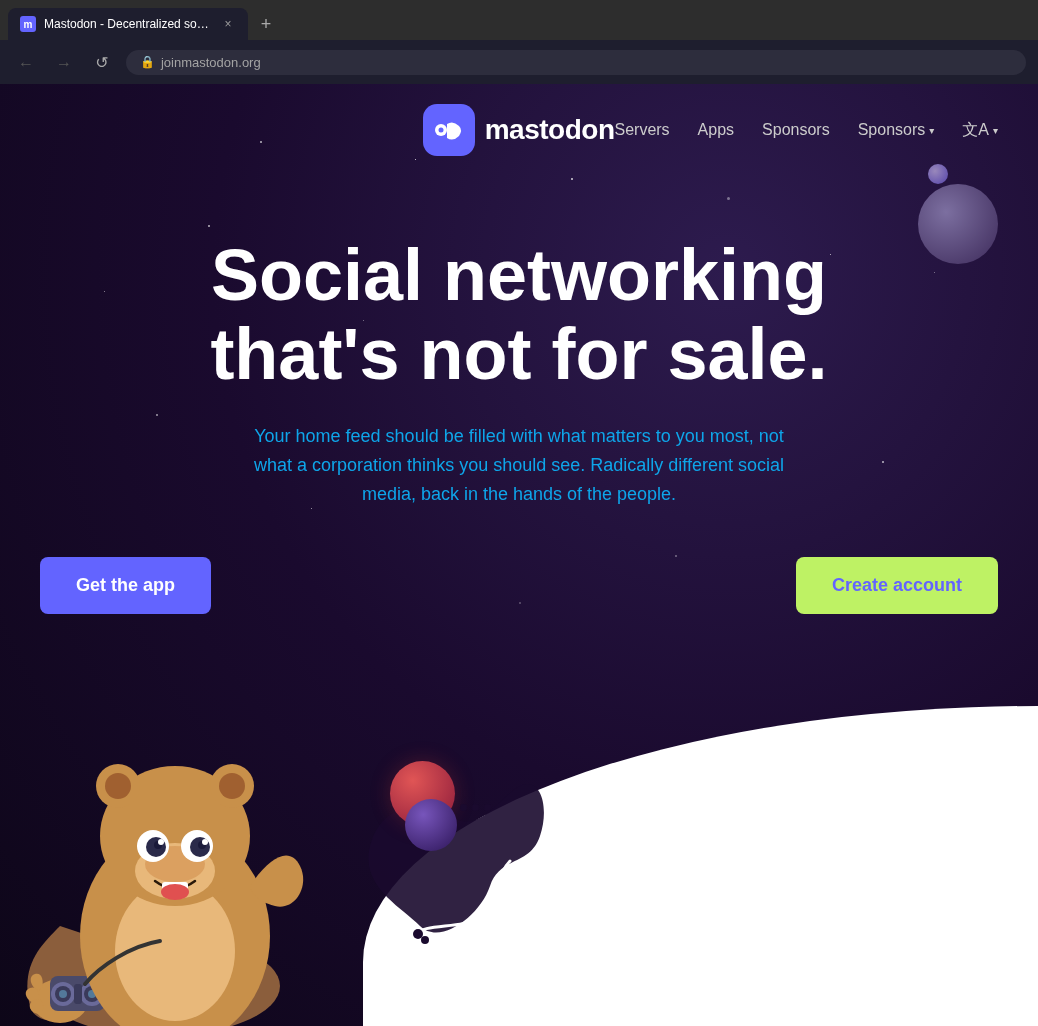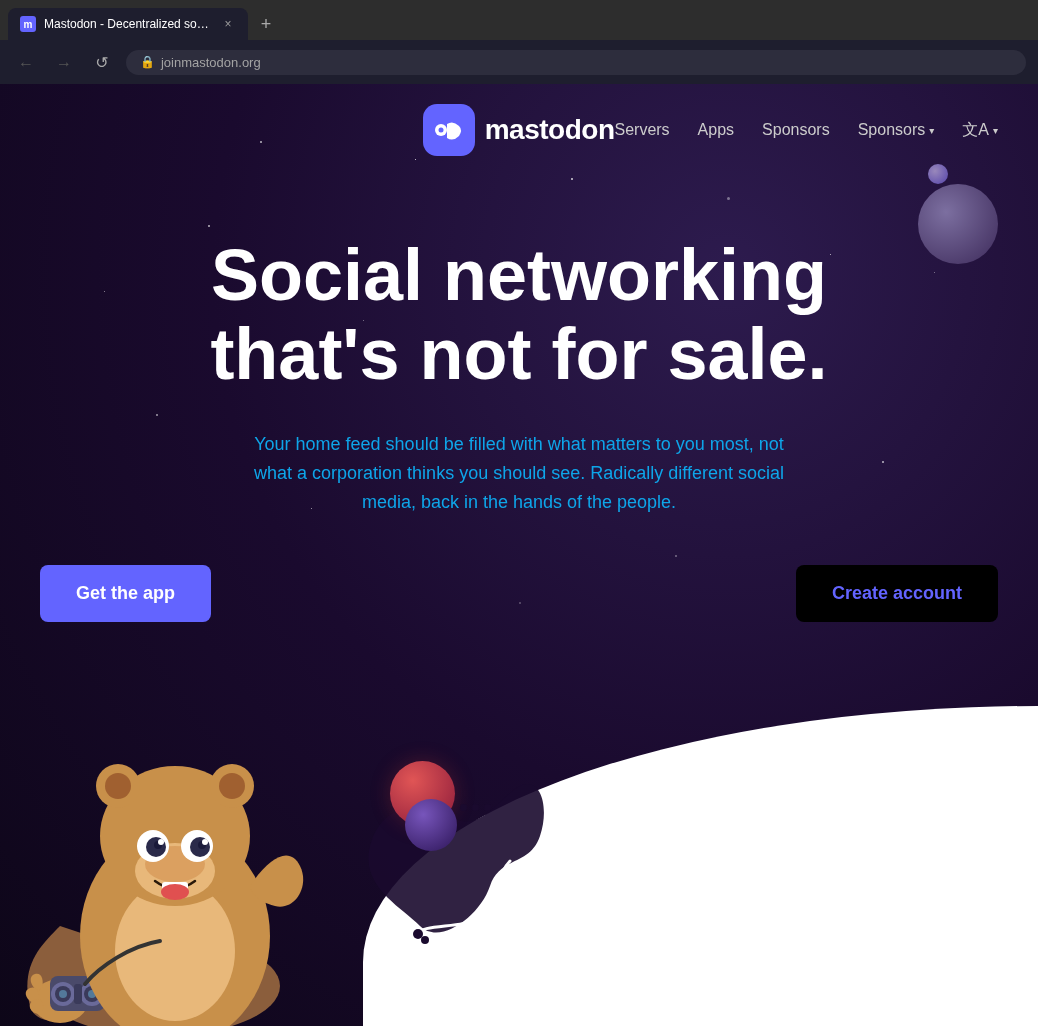--- a/index.html
+++ b/index.html
@@ -166,21 +166,21 @@
       position: relative;
       z-index: 5;
       text-align: center;
       padding: 60px 40px 40px;
     }
     .hero-title {
       font-size: 72px;
       font-weight: 900;
       color: white;
       line-height: 1.1;
-      margin-bottom: 36px;
+      margin-bottom: 28px;
       max-width: 780px;
       margin-left: auto;
       margin-right: auto;
     }
     .hero-subtitle {
       font-size: 18px;
       color: #0ea5e9;
       line-height: 1.6;
       max-width: 560px;
       margin: 0 auto 48px;
@@ -196,21 +196,21 @@
       color: white;
       border: none;
       border-radius: 8px;
       padding: 18px 36px;
       font-size: 18px;
       font-weight: 600;
       cursor: pointer;
       text-decoration: none;
     }
     .btn-secondary {
-      background: #000000;
+      background: #bef264;
       color: #6364ff;
       border: none;
       border-radius: 8px;
       padding: 18px 36px;
       font-size: 18px;
       font-weight: 600;
       cursor: pointer;
       text-decoration: none;
     }
 

